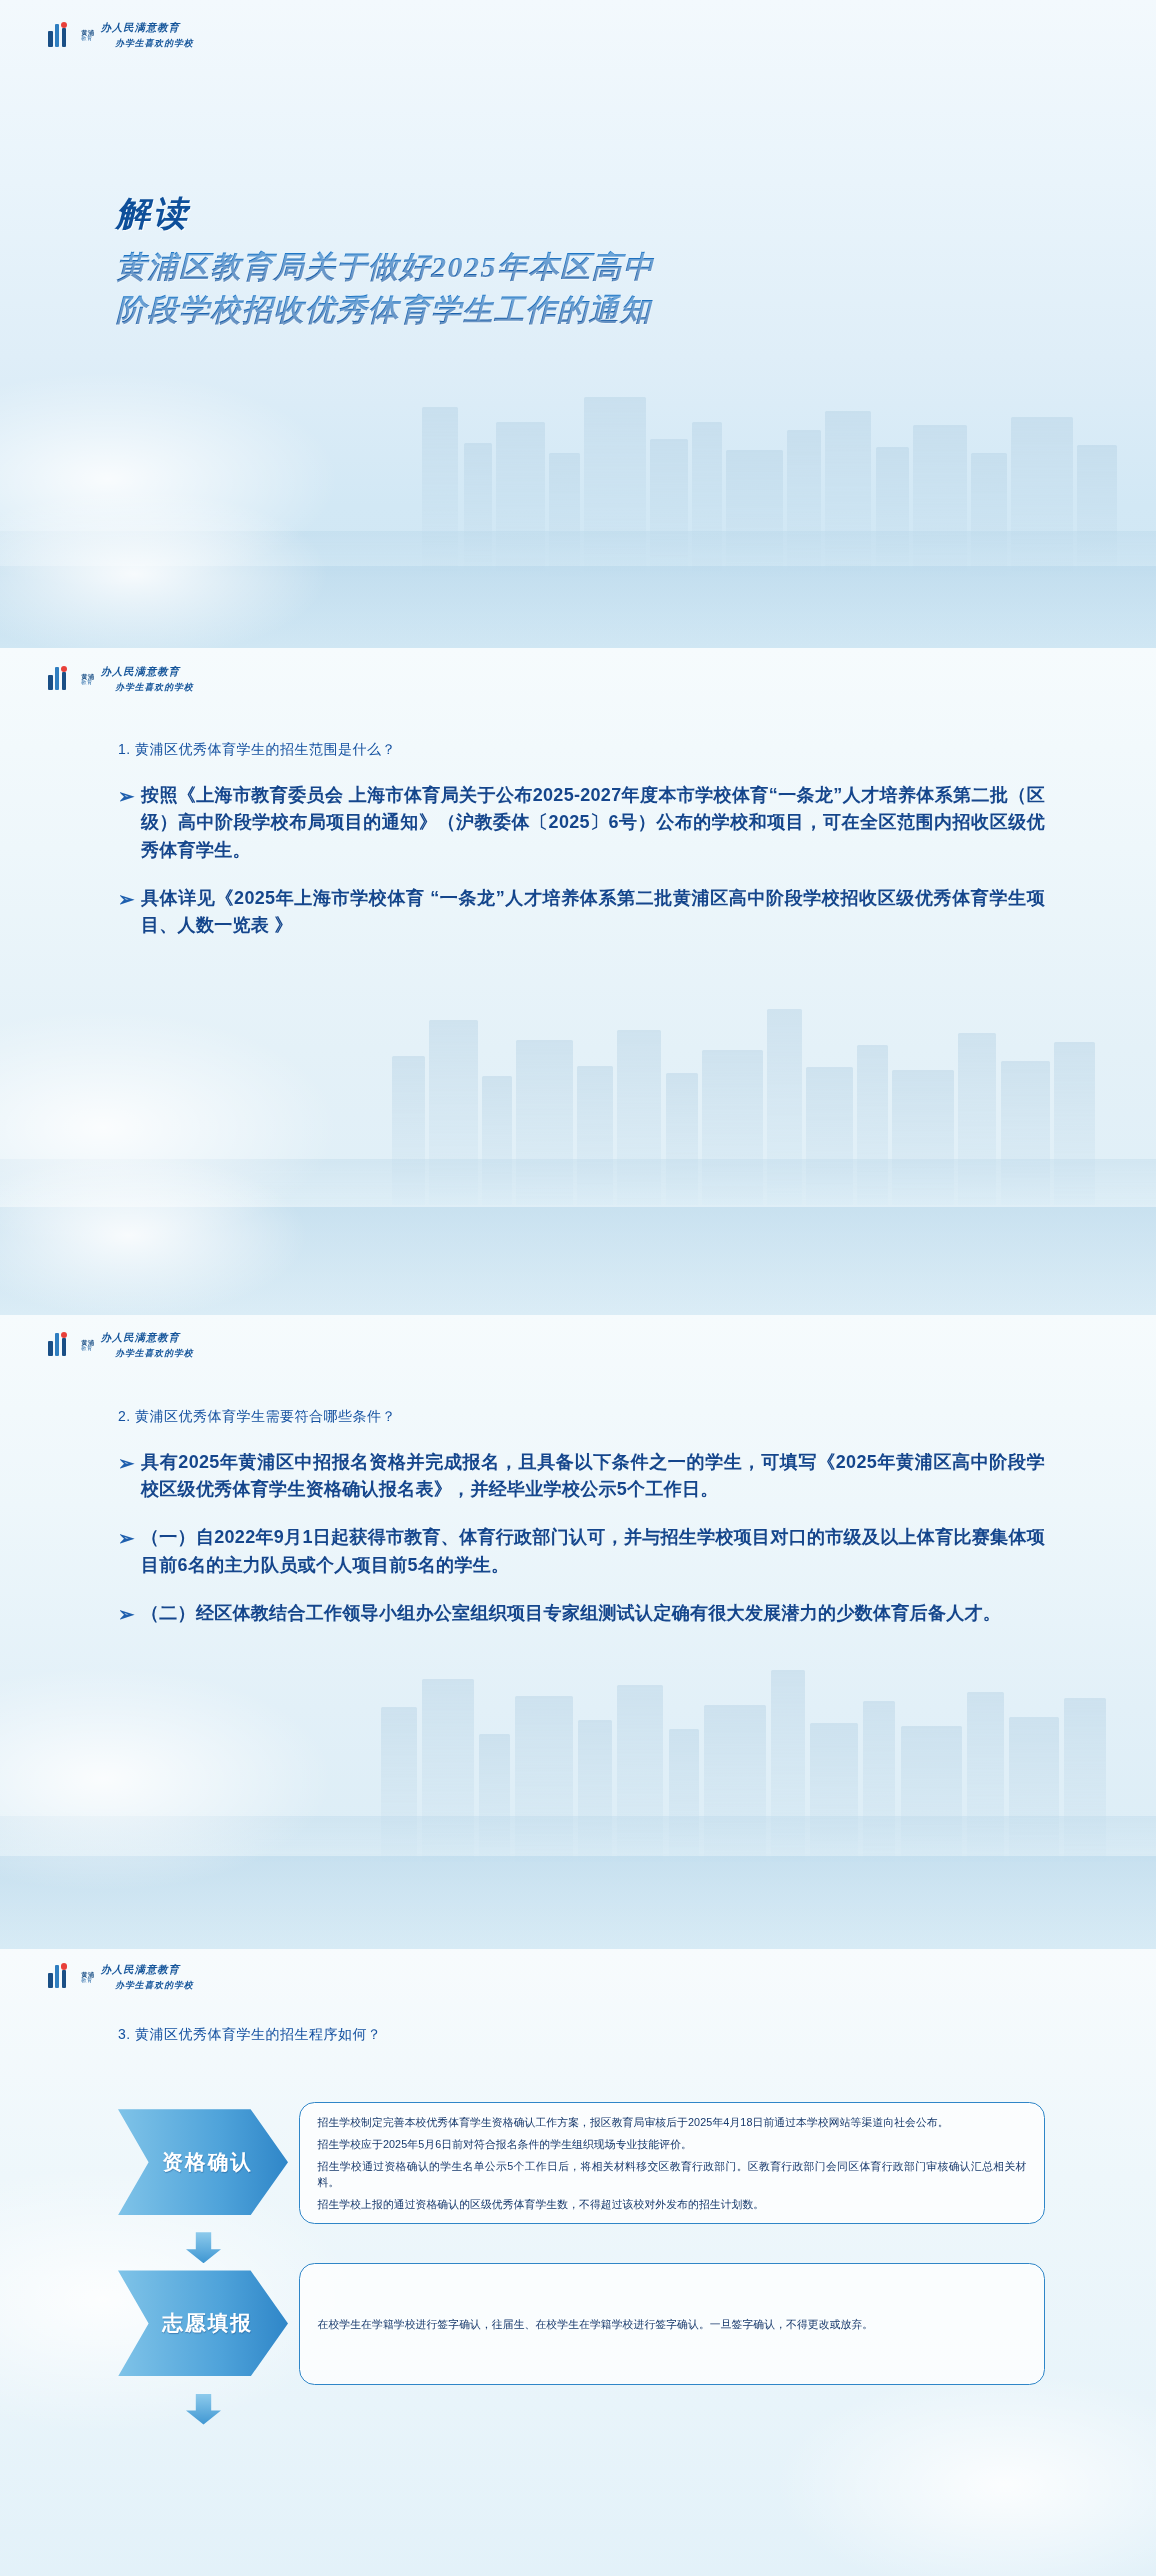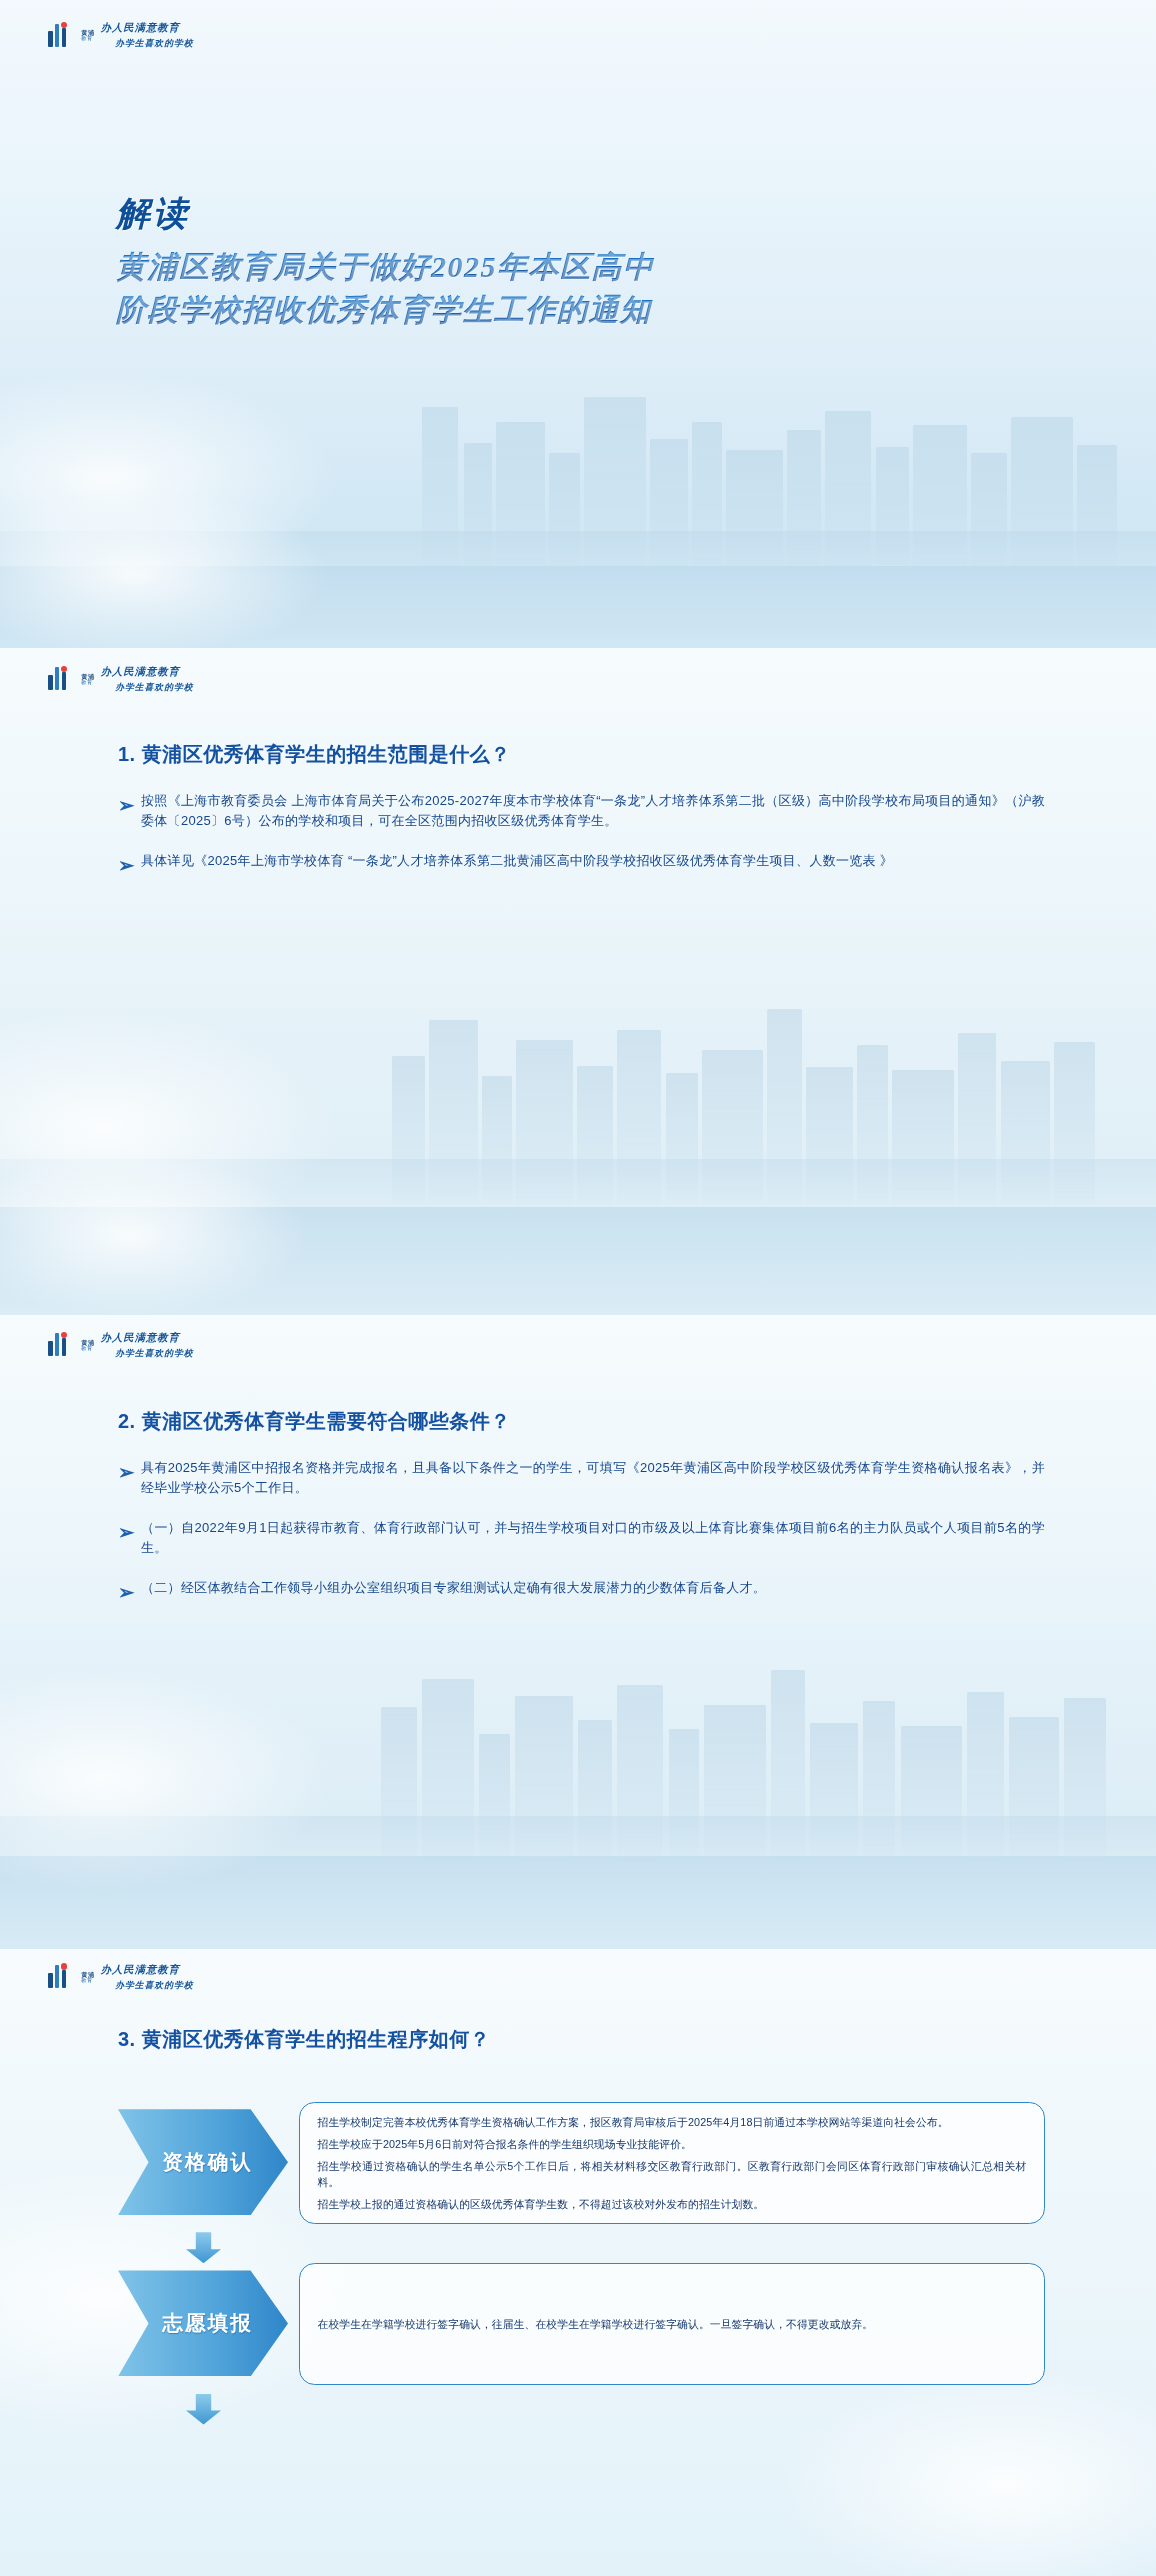--- a/index.html
+++ b/index.html
@@ -164,44 +164,44 @@
     -webkit-background-clip: text;
     background-clip: text;
     color: transparent;
     text-shadow: 0.5px 1px 0 rgba(255,255,255,.35);
     white-space: nowrap;
   }
 
   
   .qa-wrap { position: absolute; left: 118px; width: 927px; }
   .q-title {
-    font-size: 20px;
-    font-weight: bold;
+    font-size: 14px;
+    font-weight: normal;
     color: #1451a0;
     letter-spacing: 0.5px;
     margin-bottom: 23px;
   }
   .bullet-row {
     display: flex;
     align-items: flex-start;
     margin-bottom: 20.6px;
   }
   .bullet-mark {
     flex: 0 0 auto;
     width: 23px;
     font-size: 19.6px;
     line-height: 1.45;
     color: #1e5fae;
     font-weight: bold;
   }
   .bullet-text {
-    font-size: 13px;
+    font-size: 18px;
     line-height: 1.52;
     color: #15468c;
-    font-weight: normal;
+    font-weight: bold;
     letter-spacing: 0.3px;
     text-align: justify;
   }
 
   
   .proc-wrap { position: absolute; left: 118px; top: 2102px; width: 927px; }
   .proc-row {
     position: relative;
     height: 122px;
     margin-bottom: 11.3px;

